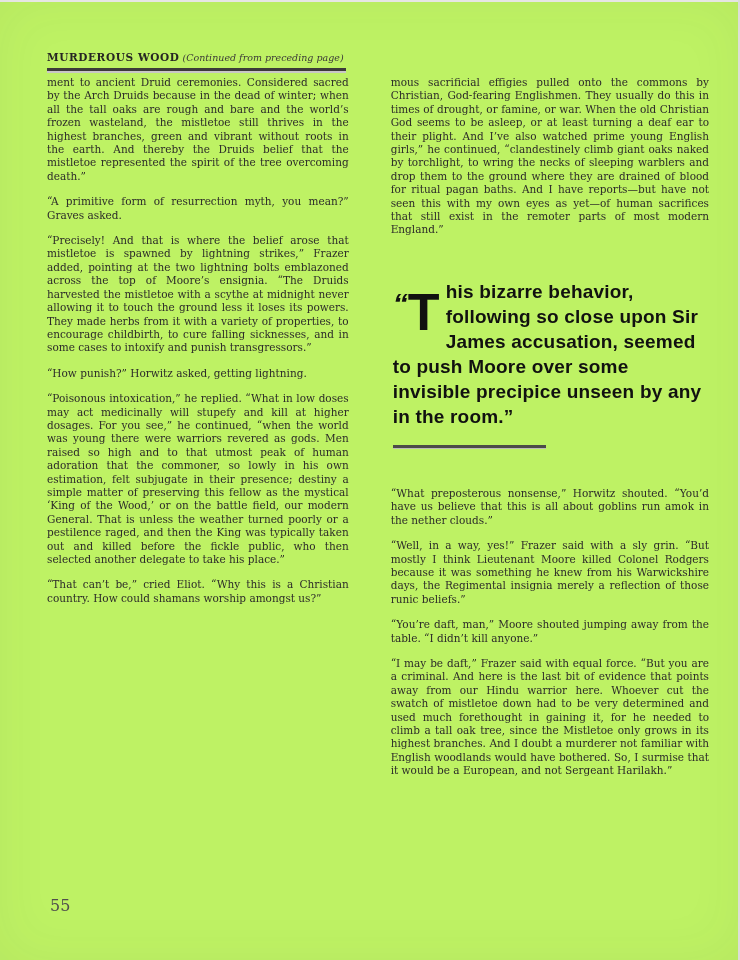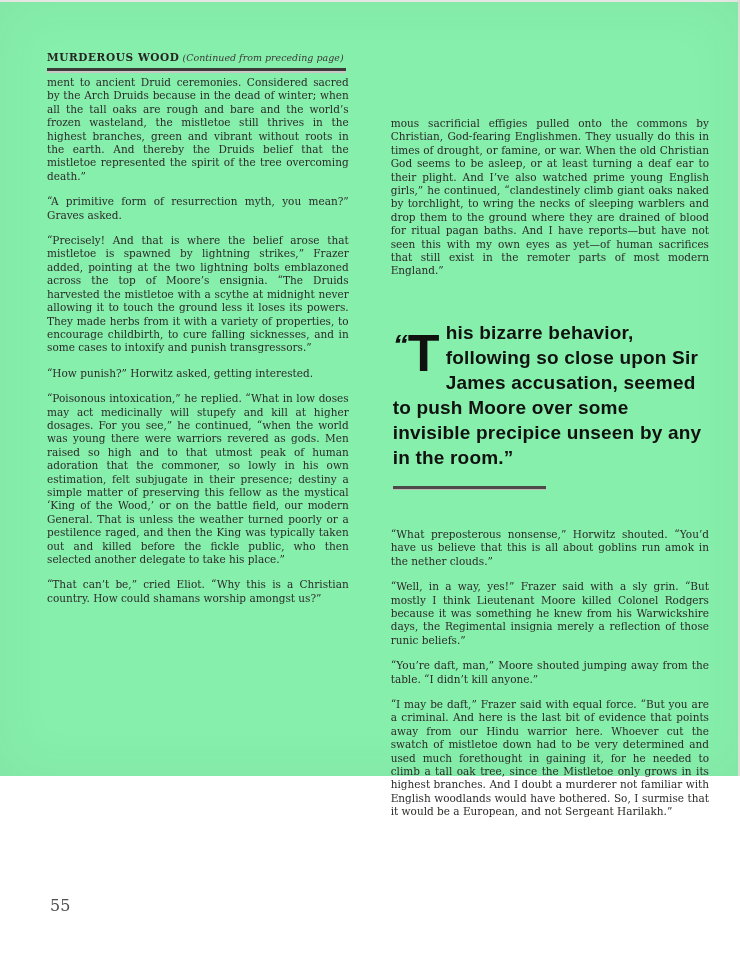--- a/index.html
+++ b/index.html
@@ -6,22 +6,22 @@
     margin: 0;
     padding: 0;
     width: 740px;
     height: 960px;
     overflow: hidden;
     background: #ffffff;
   }
   .page {
     position: relative;
     width: 740px;
-    height: 776px;
-    background: #86efac;
+    height: 960px;
+    background: #bef264;
     box-shadow: inset 0 0 55px rgba(60,60,55,0.06), inset -2px 0 0 #e3e3e0, inset 0 2px 0 #ececea;
     font-family: "DejaVu Serif", serif;
     color: #2c2b29;
   }
   .masthead {
     position: absolute;
     left: 47px;
     top: 46px;
     width: 299px;
   }
@@ -45,21 +45,21 @@
   }
   .columns {
     position: absolute;
     left: 47px;
     top: 76px;
     width: 662px;
     display: flex;
     gap: 42px;
   }
   .col-left  { width: 308px; }
-  .col-right { width: 325px; margin-top: 41px; }
+  .col-right { width: 325px; }
   .para {
     margin: 0 0 12px 0;
     font-size: 10.5px;
     line-height: 13.4px;
     text-align: justify;
     color: #2c2b29;
   }
   .pullquote {
     margin: 42px 0 38px 2px;
     font-family: "Liberation Sans", sans-serif;
@@ -109,21 +109,21 @@
   <header class="masthead">
     <span class="head-title">MURDEROUS WOOD</span><span class="head-cont">(Continued from preceding page)</span>
     <div class="head-rule"></div>
   </header>
 
   <div class="columns">
     <div class="col-left">
         <p class="para">ment to ancient Druid ceremonies. Considered sacred by the Arch Druids because in the dead of winter; when all the tall oaks are rough and bare and the world’s frozen wasteland, the mistletoe still thrives in the highest branches, green and vibrant without roots in the earth. And thereby the Druids belief that the mistletoe represented the spirit of the tree overcoming death.”</p>
         <p class="para">“A primitive form of resurrection myth, you mean?” Graves asked.</p>
         <p class="para">“Precisely! And that is where the belief arose that mistletoe is spawned by lightning strikes,” Frazer added, pointing at the two lightning bolts emblazoned across the top of Moore’s ensignia. “The Druids harvested the mistletoe with a scythe at midnight never allowing it to touch the ground less it loses its powers. They made herbs from it with a variety of properties, to encourage childbirth, to cure falling sicknesses, and in some cases to intoxify and punish transgressors.”</p>
-        <p class="para">“How punish?” Horwitz asked, getting interested.</p>
+        <p class="para">“How punish?” Horwitz asked, getting lightning.</p>
         <p class="para">“Poisonous intoxication,” he replied. “What in low doses may act medicinally will stupefy and kill at higher dosages. For you see,” he continued, “when the world was young there were warriors revered as gods. Men raised so high and to that utmost peak of human adoration that the commoner, so lowly in his own estimation, felt subjugate in their presence; destiny a simple matter of preserving this fellow as the mystical ‘King of the Wood,’ or on the battle field, our modern General. That is unless the weather turned poorly or a pestilence raged, and then the King was typically taken out and killed before the fickle public, who then selected another delegate to take his place.”</p>
         <p class="para">“That can’t be,” cried Eliot. “Why this is a Christian country. How could shamans worship amongst us?”</p>
       </div>
 
     <div class="col-right">
       <div>
           <p class="para">mous sacrificial effigies pulled onto the commons by Christian, God-fearing Englishmen. They usually do this in times of drought, or famine, or war. When the old Christian God seems to be asleep, or at least turning a deaf ear to their plight. And I’ve also watched prime young English girls,” he continued, “clandestinely climb giant oaks naked by torchlight, to wring the necks of sleeping warblers and drop them to the ground where they are drained of blood for ritual pagan baths. And I have reports—but have not seen this with my own eyes as yet—of human sacrifices that still exist in the remoter parts of most modern England.”</p>
         </div>
 
       <aside class="pullquote">

